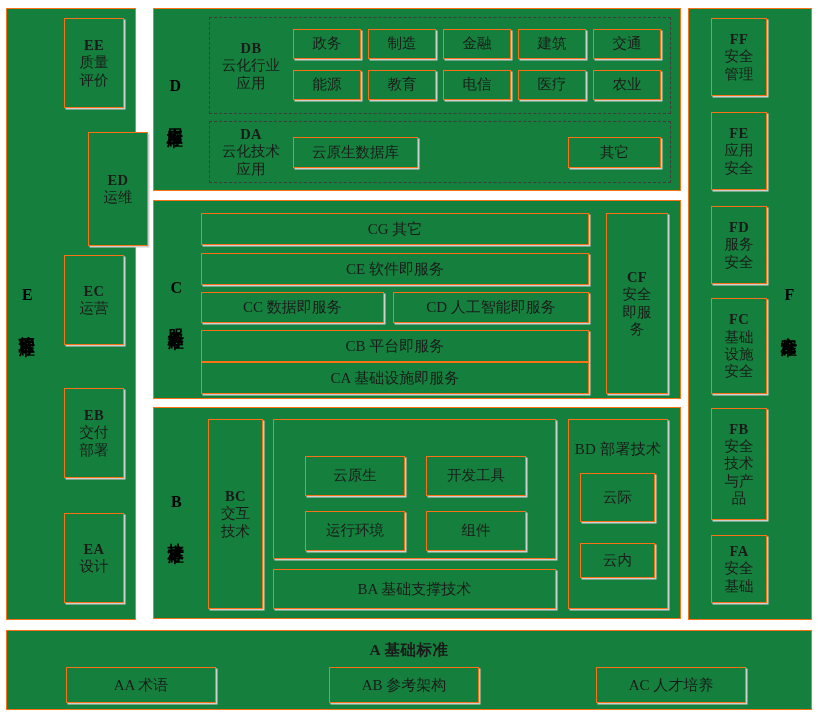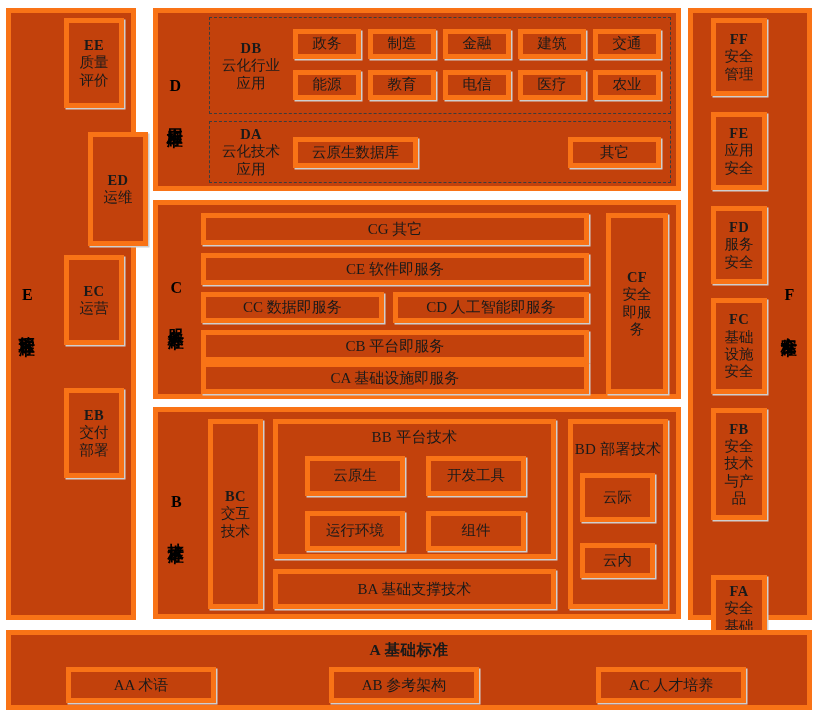--- a/index.html
+++ b/index.html
@@ -11,22 +11,22 @@
   #canvas{
     position:relative;
     width:818px;height:717px;
     background:#ffffff;
     overflow:hidden;
   }
   
   .box{
     position:absolute;
     box-sizing:border-box;
-    border:5px solid #f97316;
-    background:#c2410c;
+    border:1px solid #f97316;
+    background:#15803d;
     box-shadow:1.5px 1.5px 0 0 #cfcfcf;
     display:flex;
     align-items:center;
     justify-content:center;
     text-align:center;
     line-height:1.22;
   }
   .box.plain{box-shadow:none;}
   .dashed{
     position:absolute;
@@ -102,20 +102,26 @@
   </div>
 
   <div class="box" style="left:64px;top:388px;width:60px;height:90px;">
     <span class="stack">
       <span class="code">EB</span>
       <span class="cn">交付</span>
       <span class="cn">部署</span>
     </span>
   </div>
 
+  <div class="box" style="left:64px;top:513px;width:60px;height:90px;">
+    <span class="stack">
+      <span class="code">EA</span>
+      <span class="cn">设计</span>
+    </span>
+  </div>
 
   <div class="box plain" style="left:688px;top:8px;width:124px;height:612px;"></div>
 
   <div class="vlabel" style="left:776px;top:232px;width:26px;height:150px;">F 安全标准</div>
 
   <div class="box" style="left:711px;top:18px;width:56px;height:78px;">
     <span class="stack">
       <span class="code">FF</span>
       <span class="cn">安全</span>
       <span class="cn">管理</span>
@@ -150,21 +156,21 @@
   <div class="box" style="left:711px;top:408px;width:56px;height:112px;">
     <span class="stack">
       <span class="code">FB</span>
       <span class="cn">安全</span>
       <span class="cn">技术</span>
       <span class="cn">与产</span>
       <span class="cn">品</span>
     </span>
   </div>
 
-  <div class="box" style="left:711px;top:535px;width:56px;height:68px;margin-top:40px;">
+  <div class="box" style="left:711px;top:535px;width:56px;height:68px;">
     <span class="stack">
       <span class="code">FA</span>
       <span class="cn">安全</span>
       <span class="cn">基础</span>
     </span>
   </div>
 
   <div class="box plain" style="left:153px;top:8px;width:528px;height:183px;"></div>
 
   <div class="vlabel" style="left:162px;top:22px;width:26px;height:152px;">D 应用标准</div>
@@ -264,21 +270,20 @@
 
   <div class="box" style="left:208px;top:419px;width:55px;height:190px;">
     <span class="stack">
       <span class="code">BC</span>
       <span class="cn">交互</span>
       <span class="cn">技术</span>
     </span>
   </div>
 
   <div class="box" style="left:273px;top:419px;width:283px;height:140px;"></div>
-  <div class="sect-title" style="left:273px;top:428px;width:283px;">BB 平台技术</div>
 
   <div class="box" style="left:305px;top:456px;width:100px;height:40px;">
     <span class="cn">云原生</span>
     </div>
   <div class="box" style="left:426px;top:456px;width:100px;height:40px;">
     <span class="cn">开发工具</span>
     </div>
   <div class="box" style="left:305px;top:511px;width:100px;height:40px;">
     <span class="cn">运行环境</span>
     </div>

